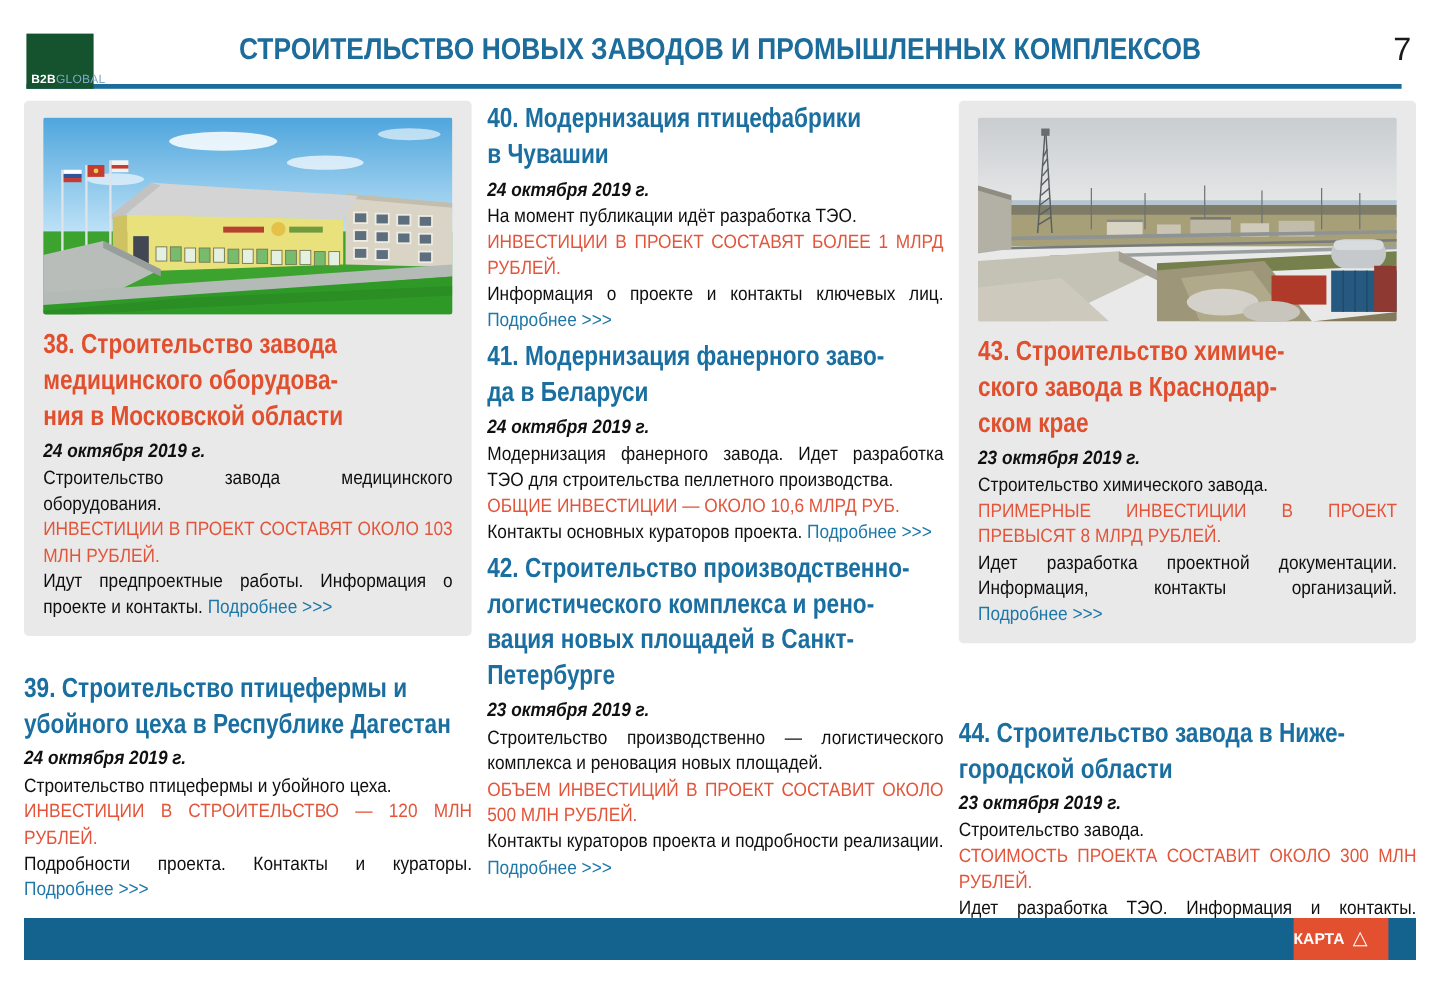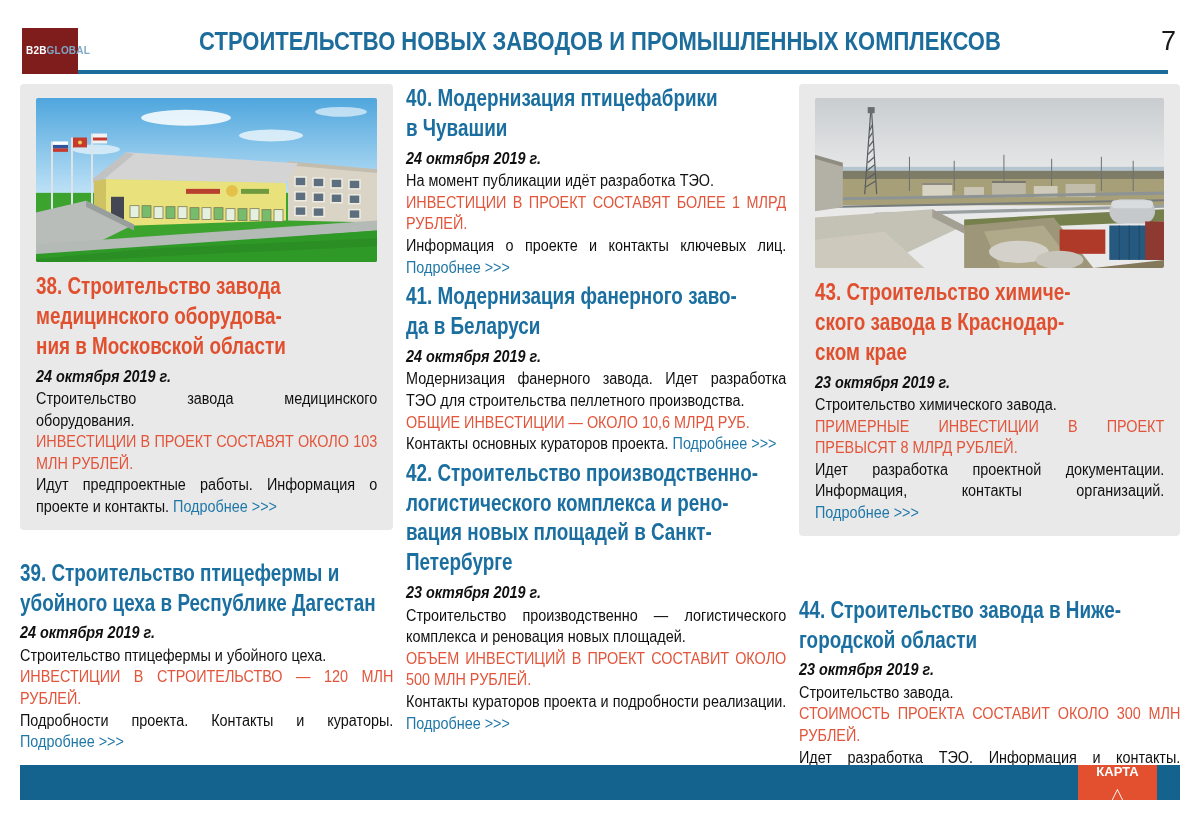--- a/index.html
+++ b/index.html
@@ -2,24 +2,24 @@
 <html lang="ru"><head>
 <meta charset="utf-8">
 <style>
   html,body { margin:0; padding:0; background:#ffffff; }
   body { font-family:"Liberation Sans","DejaVu Sans",sans-serif; color:#111; }
   .page { position:relative; width:1200px; height:836px; background:#fff; overflow:hidden; }
 
   
   header { position:relative; height:80px; }
   .logo { position:absolute; left:22px; top:28px; width:56px; height:46px;
-          background:#7f1d1d; display:flex; align-items:flex-end; padding:18px 4px;
+          background:#14532d; display:flex; align-items:flex-end; padding:2px 4px;
           box-sizing:border-box; z-index:2; }
   .logo-b2b { color:#ffffff; font-weight:bold; font-size:10px; letter-spacing:.2px; }
-  .logo-global { color:#7fa8c6; font-weight:bold; font-size:10px; letter-spacing:.2px; }
+  .logo-global { color:#7fa8c6; font-weight:normal; font-size:10px; letter-spacing:.2px; }
   h1.page-title { margin:0; padding-top:27px; text-align:center; font-size:25px; font-weight:700;
        color:#1C6C9C; transform:scaleX(.88); transform-origin:50% 0; white-space:nowrap; }
   .pageno { position:absolute; right:24px; top:26px; font-size:27px; color:#1a1a1a; }
   .header-rule { position:absolute; left:22px; right:32px; bottom:6px; height:4px; background:#1C6C9C; }
 
   
   main { display:grid; grid-template-columns:373px 380px 381px; column-gap:13px;
          padding:4px 20px 0; align-items:start; }
   .card { background:#E9E9E9; border-radius:4px; padding:14px 16px 12px; box-sizing:border-box; }
   .card svg.photo { display:block; width:100%; border-radius:2px; }
@@ -38,22 +38,22 @@
   .body { font-size:16px; line-height:1.35; margin:0; text-align:justify; color:#101010; }
   .hl   { font-size:16px; line-height:1.35; margin:0; text-align:justify; color:#E2553B; }
   .more { color:#1F77A8; cursor:pointer; text-decoration:none; white-space:nowrap; }
   .gap20 { margin-top:4px; } .gap36 { margin-top:29px; } .gap40 { margin-top:60px; }
 
   
   .footer-bar { position:absolute; left:20px; right:20px; bottom:36px; height:35px;
                 background:#14638F; display:flex; align-items:center; justify-content:center; z-index:3; }
   .subscribe { color:#ffffff; font-weight:700; font-size:17px; text-decoration:underline; cursor:pointer; }
   .map-btn { position:absolute; right:23px; top:0; height:100%; width:79px; background:#E2502F;
-             color:#fff; display:flex; align-items:center; justify-content:center; gap:7px;
-             font-size:13px; font-weight:700; cursor:pointer;flex-direction:column; }
+             color:#fff; display:flex; align-items:center; justify-content:flex-start; gap:7px;
+             font-size:13px; font-weight:700; cursor:pointer; }
   .tri { font-size:16px; line-height:1; font-weight:400; }
 </style>
 </head>
 <body>
 
 <div class="page">
 
   <header>
     <div class="logo">
       <span class="logo-b2b">B2B</span>

